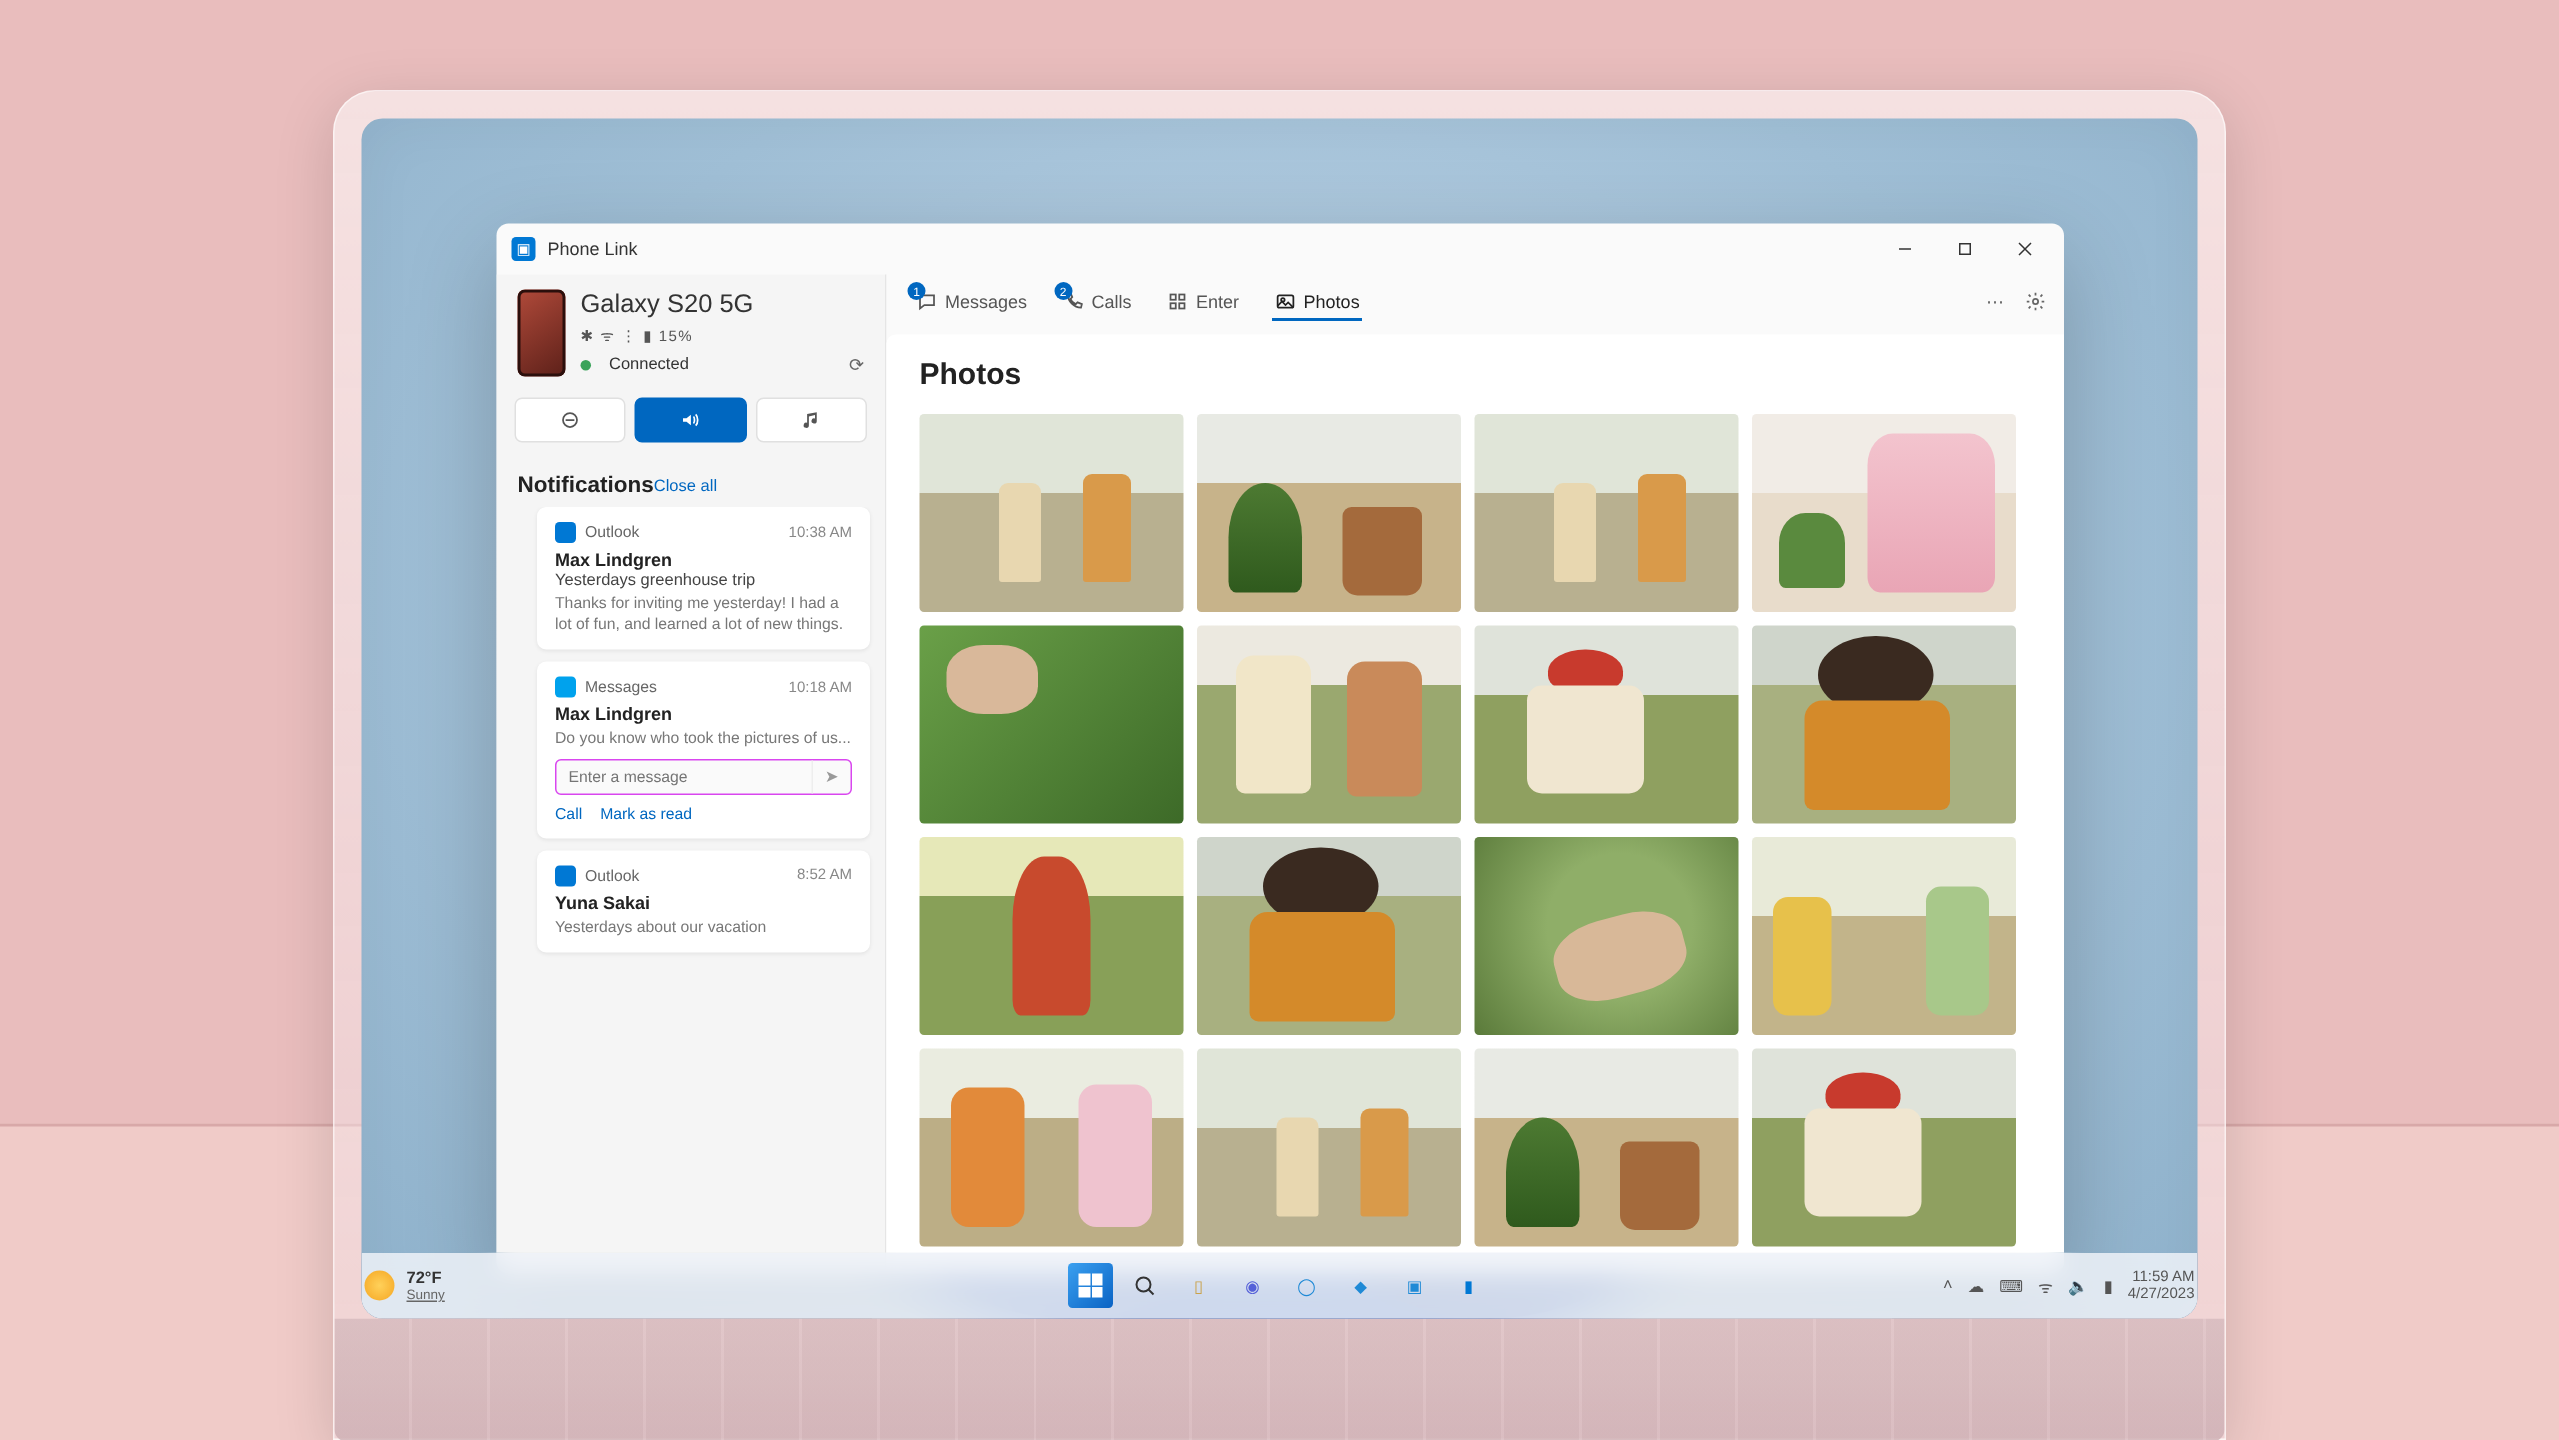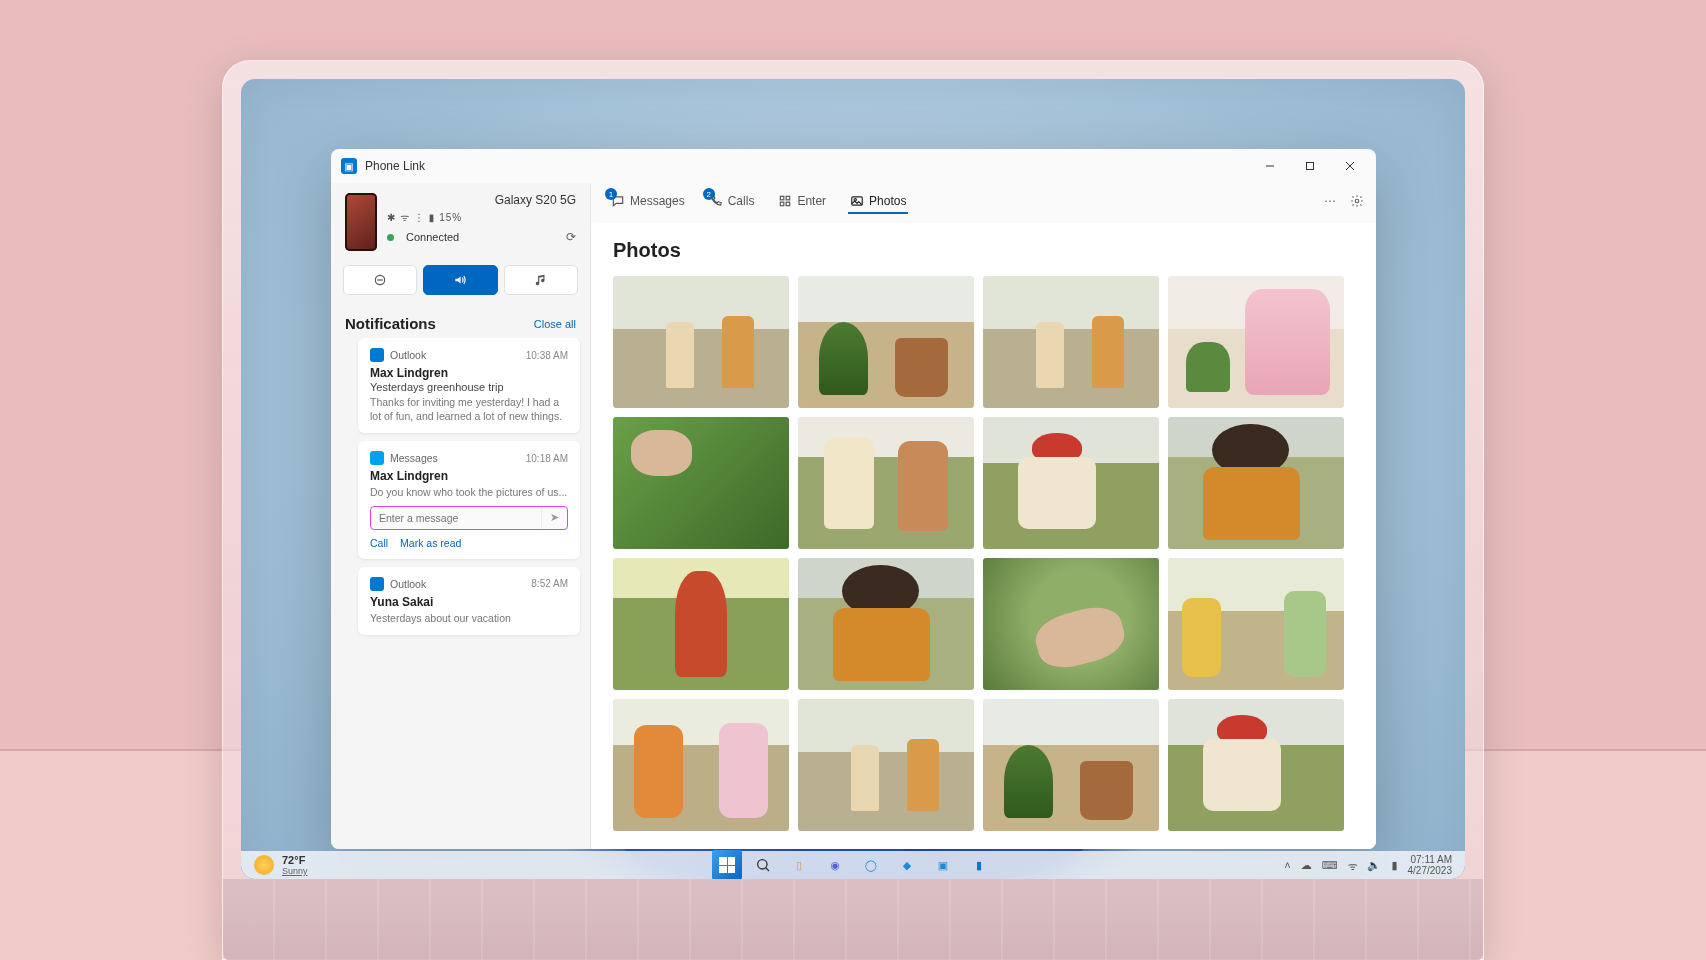--- a/index.html
+++ b/index.html
@@ -128,21 +128,21 @@
     display: flex;
     gap: 10px;
   }
   .device-thumb {
     width: 32px; height: 58px;
     border-radius: 5px;
     background: linear-gradient(145deg, #b14a3a, #5c2019);
     box-shadow: inset 0 0 0 2px #2b0f0c;
   }
   .device-info { flex: 1; font-size: 11px; color: #333; }
-  .device-name { font-size: 12px; margin-bottom: 3px; text-align: right;}
+  .device-name { font-size: 17px; margin-bottom: 3px;}
   .device-icons { letter-spacing: 1px; color: #555; font-size: 10px;}
   .device-status { margin-top: 6px; display:flex; align-items:center; gap:12px;justify-content:flex-end;}
   .status-dot { width: 7px; height: 7px; background: #3aa35a; border-radius: 50%; display:inline-block;}
   .refresh-ico { margin-left: auto; color: #666; font-size:12px;}
   .sidebar-tabs {
     display: flex;
     gap: 6px;
     padding: 0 12px;
     margin: 6px 0 10px 0;
   }
@@ -150,21 +150,21 @@
     flex: 1;
     height: 30px;
     border-radius: 5px;
     background: #fff;
     border: 1px solid #e0e0e0;
     display: flex; align-items: center; justify-content: center;
     color: #555;
   }
   .sidebar-tab.active { background: #0067c0; border-color: #0067c0; color: #fff;}
   .notif-header {
-    display: flex; justify-content: space-between; align-items: center;
+    display: flex; align-items: center;
     padding: 10px 14px 6px 14px;
   }
   .notif-title { font-size: 15px; font-weight: 600; color: #222;}
   .close-all { font-size: 11px; color: #0067c0;}
   .notif-list { flex:1; overflow:hidden; padding: 0 10px; margin-left: 17px;}
   .card {
     background: #fff;
     border-radius: 6px;
     box-shadow: 0 1px 3px rgba(0,0,0,0.08);
     padding: 10px 12px;
@@ -301,26 +301,26 @@
   .p-convo::after{content:"";position:absolute;right:12%;top:18%;width:28%;height:72%;background:#efc3cf;border-radius:12px;}
   .p-leafy{
     background:linear-gradient(180deg,#e6e8b8 0 30%,#88a058 30% 100%);
   }
   .p-leafy::before{content:"";position:absolute;left:35%;top:10%;width:30%;height:80%;background:#c84a2d;border-radius:40% 40% 10% 10%;}
   
   .taskbar {
     position: absolute;
     bottom: 0;
     left: 0; right: 0;
-    height: 28px;
+    height: 44px;
     background: rgba(238,242,248,0.85);
     backdrop-filter: blur(8px);
     display: flex;
     align-items: center;
-    padding: 0 13px;
+    padding: 0 2px;
     font-size: 11px;
     color: #333;
   }
   .weather { display:flex; align-items:center; gap:8px;}
   .weather .sun { width:20px;height:20px;border-radius:50%;background:radial-gradient(circle,#ffd15a,#f5a623);}
   .weather .wtxt .t { font-weight:600;}
   .weather .wtxt .c { font-size:9px; color:#666;text-decoration:underline;}
   .task-center { position:absolute; left:50%; transform:translateX(-50%); display:flex; gap:6px;}
   .tb-ico {
     width:30px; height:30px; border-radius:4px;
@@ -562,20 +562,20 @@
         <div class="tb-ico" style="color:#0078d4">▮</div>
       </div>
       <div class="systray">
         <span>˄</span>
         <span>☁</span>
         <span>⌨</span>
         <span>ᯤ</span>
         <span>🔈</span>
         <span>▮</span>
         <div class="clock">
-          <div>07:11 AM</div>
+          <div>11:59 AM</div>
           <div>4/27/2023</div>
         </div>
       </div>
     </div>
   </div>
   <div class="kb"></div>
 </div>
 
 </body></html>

